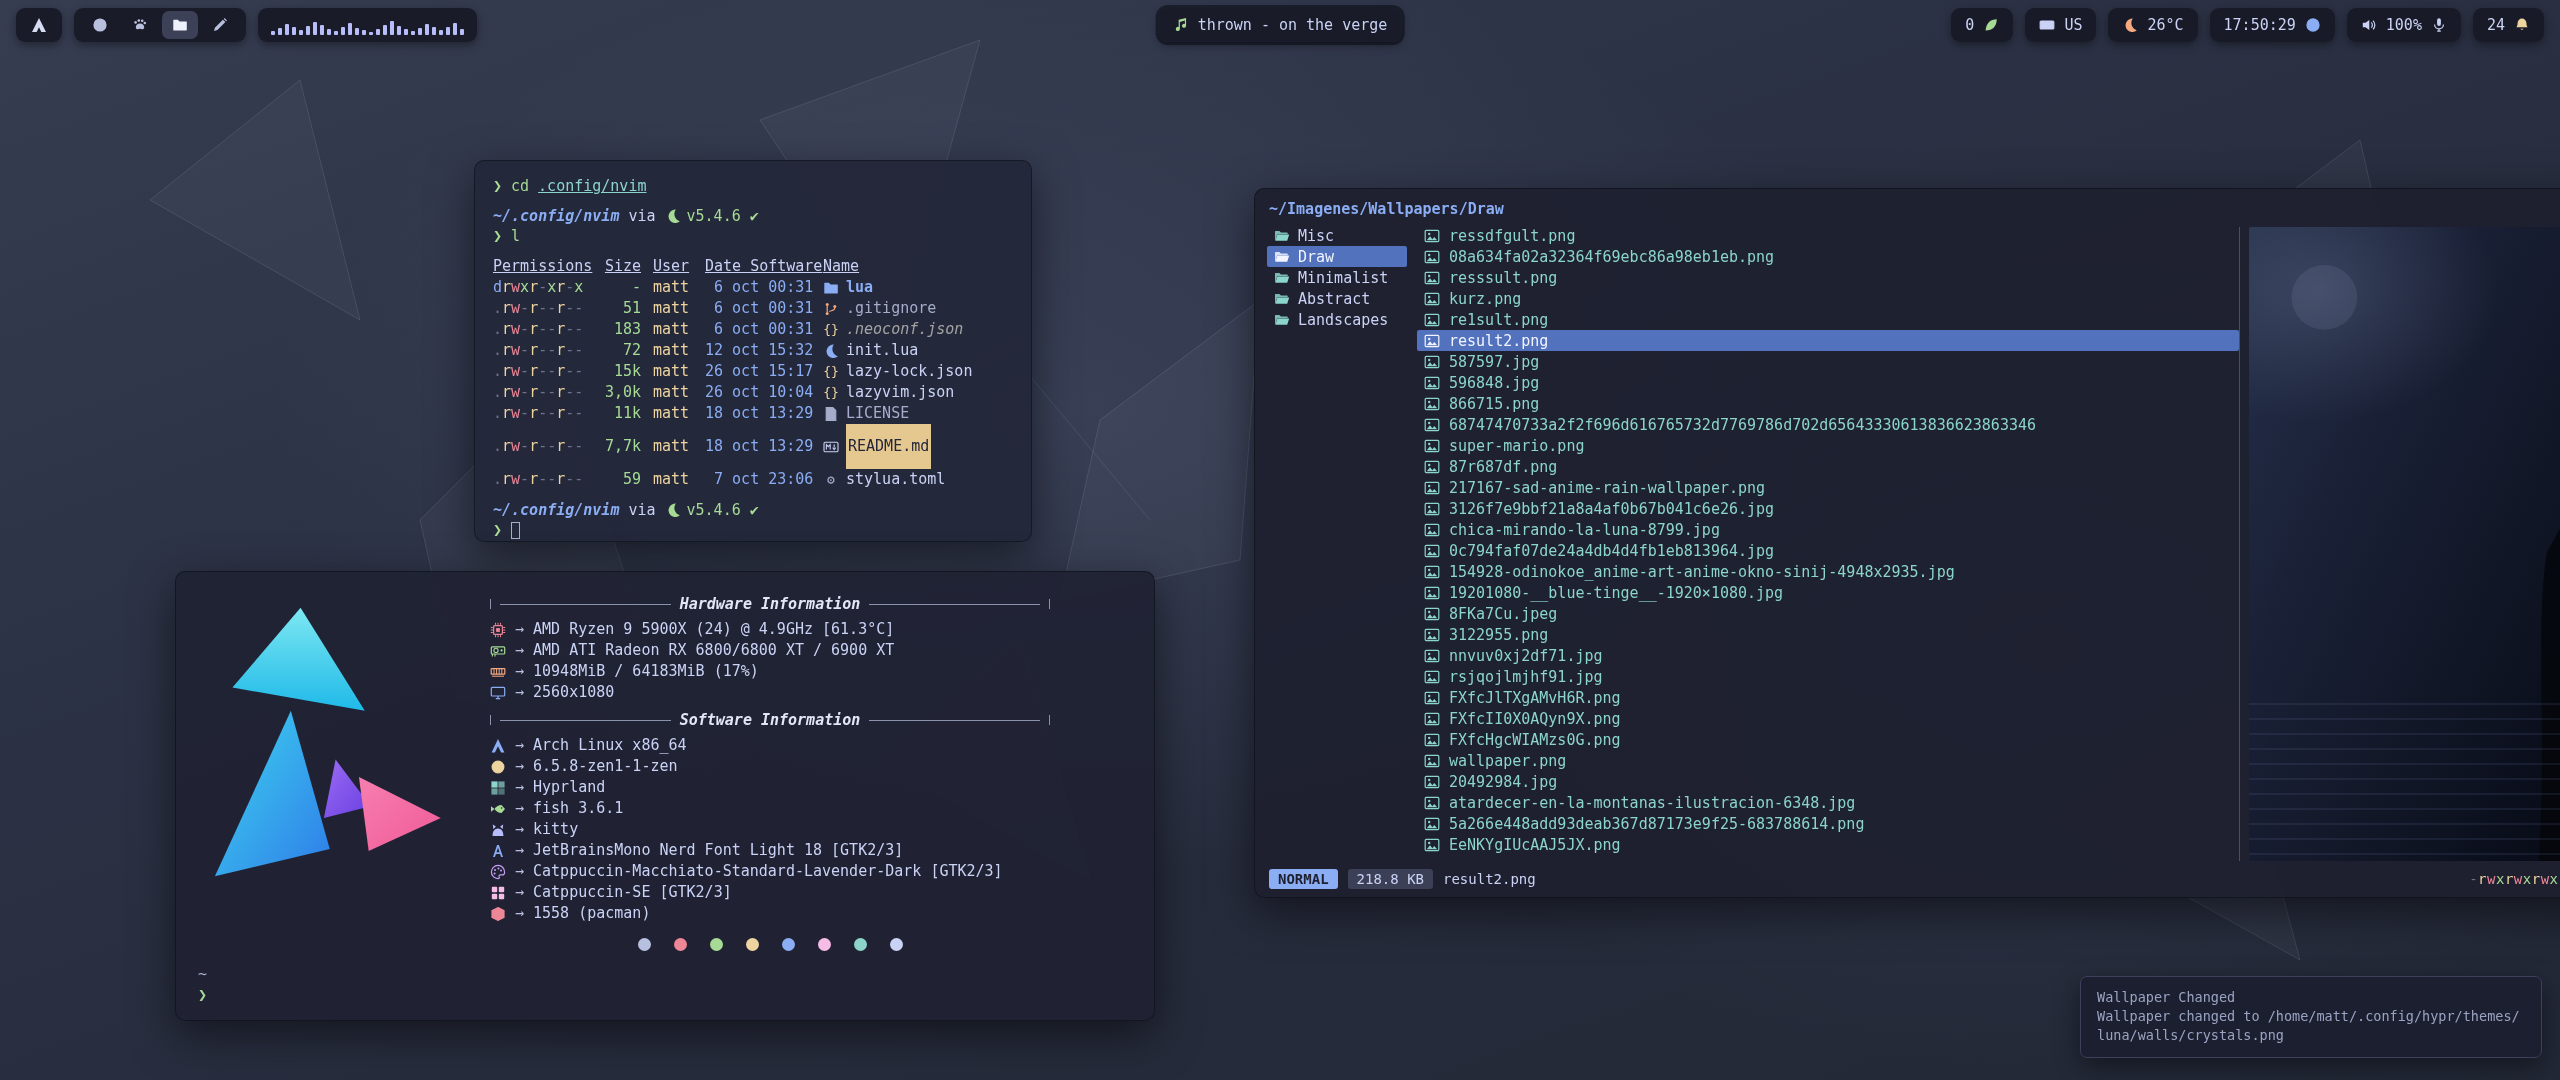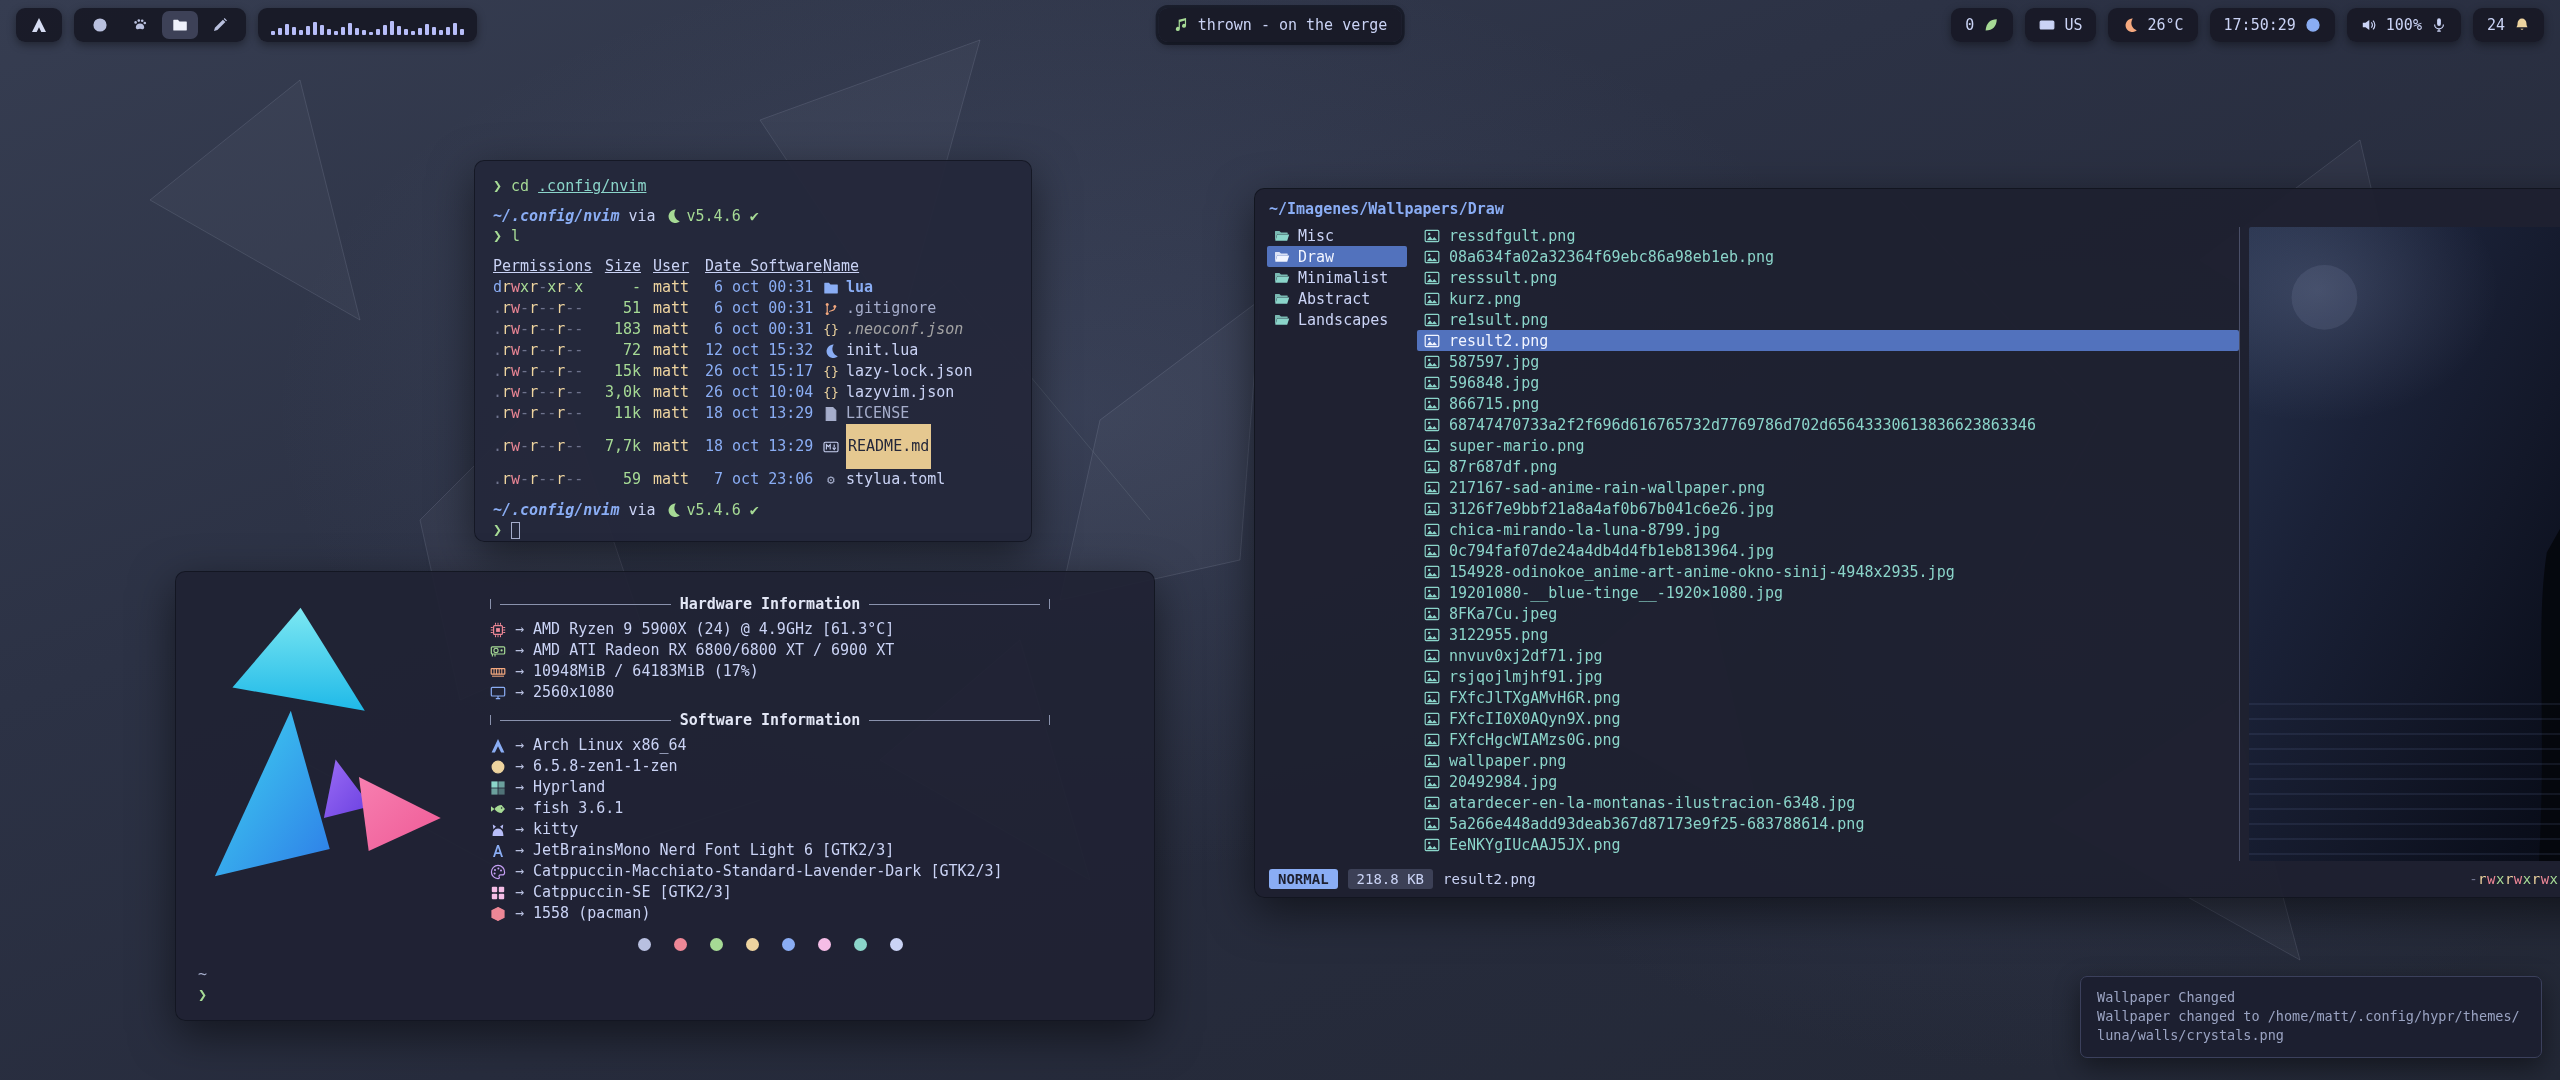--- a/index.html
+++ b/index.html
@@ -63,21 +63,21 @@
   .thead .h{text-decoration:underline;}
   .nm{color:var(--text);}
   .nm.hl{background:#e5c890;color:#24273a;padding:12px 2px;}
 
   
   .fetch{left:175px;top:571px;width:980px;height:450px;background:rgba(31,34,51,.92);padding:18px 24px 14px 20px;
     font-size:15px;display:flex;flex-direction:column;}
   .fetch-main{display:flex;gap:44px;}
   .logo{width:250px;height:292px;flex:none;margin-top:6px;}
   .fetch-info{flex:1;max-width:560px;padding-top:2px;}
-  .sect{display:flex;align-items:center;gap:9px;margin:3px 0 6px;font-weight:700;color:#e2e6f5;}
+  .sect{display:flex;align-items:center;gap:9px;margin:3px 0 6px;font-weight:700;color:#e2e6f5;font-style:italic;}
   .sect .rule{flex:1;border-top:1px solid #8a92ad;}
   .sect .cap{width:1px;height:10px;background:#8a92ad;flex:none;}
   .fline{display:flex;align-items:center;gap:9px;line-height:21px;}
   .farrow{color:#b8c0e0;}
   .ftext{color:var(--text);white-space:pre;}
   .dots{display:flex;gap:23px;justify-content:center;margin-top:14px;}
   .dot{width:13px;height:13px;border-radius:50%;display:inline-block;}
   .fetch-bottom{margin-top:auto;padding-left:2px;}
   .fetch-bottom .tline{line-height:21px;}
   .tilde{color:var(--sub);}
@@ -591,21 +591,21 @@
             <span class="farrow">→</span>
             <span class="ftext">kitty</span>
           </div>
           <div class="fline">
             <span class="ic" style="color: rgb(138, 173, 244);">
               <svg viewBox="0 0 16 16">
                 <path d="M3 14 7.1 2h1.8L13 14h-1.9l-1-3H5.9l-1 3zM6.5 9.2h3L8 4.6z"></path>
               </svg>
             </span>
             <span class="farrow">→</span>
-            <span class="ftext">JetBrainsMono Nerd Font Light 6 [GTK2/3]</span>
+            <span class="ftext">JetBrainsMono Nerd Font Light 18 [GTK2/3]</span>
           </div>
           <div class="fline">
             <span class="ic" style="color: rgb(198, 160, 246);">
               <svg viewBox="0 0 16 16">
                 <path d="M8 1.4a6.6 6.6 0 1 0 0 13.2c1.2 0 1.6-.8 1.2-1.6-.5-1.1 0-2.1 1.3-2.1h1.6c1.4 0 2.5-1 2.5-2.5A6.6 6.6 0 0 0 8 1.4z" fill="none" stroke="currentColor" stroke-width="1.2"></path>
                 <circle cx="5" cy="6" r="1"></circle>
                 <circle cx="8.4" cy="4.4" r="1"></circle>
                 <circle cx="11" cy="6.6" r="1"></circle>
                 <circle cx="4.6" cy="9.4" r="1"></circle>
               </svg>

